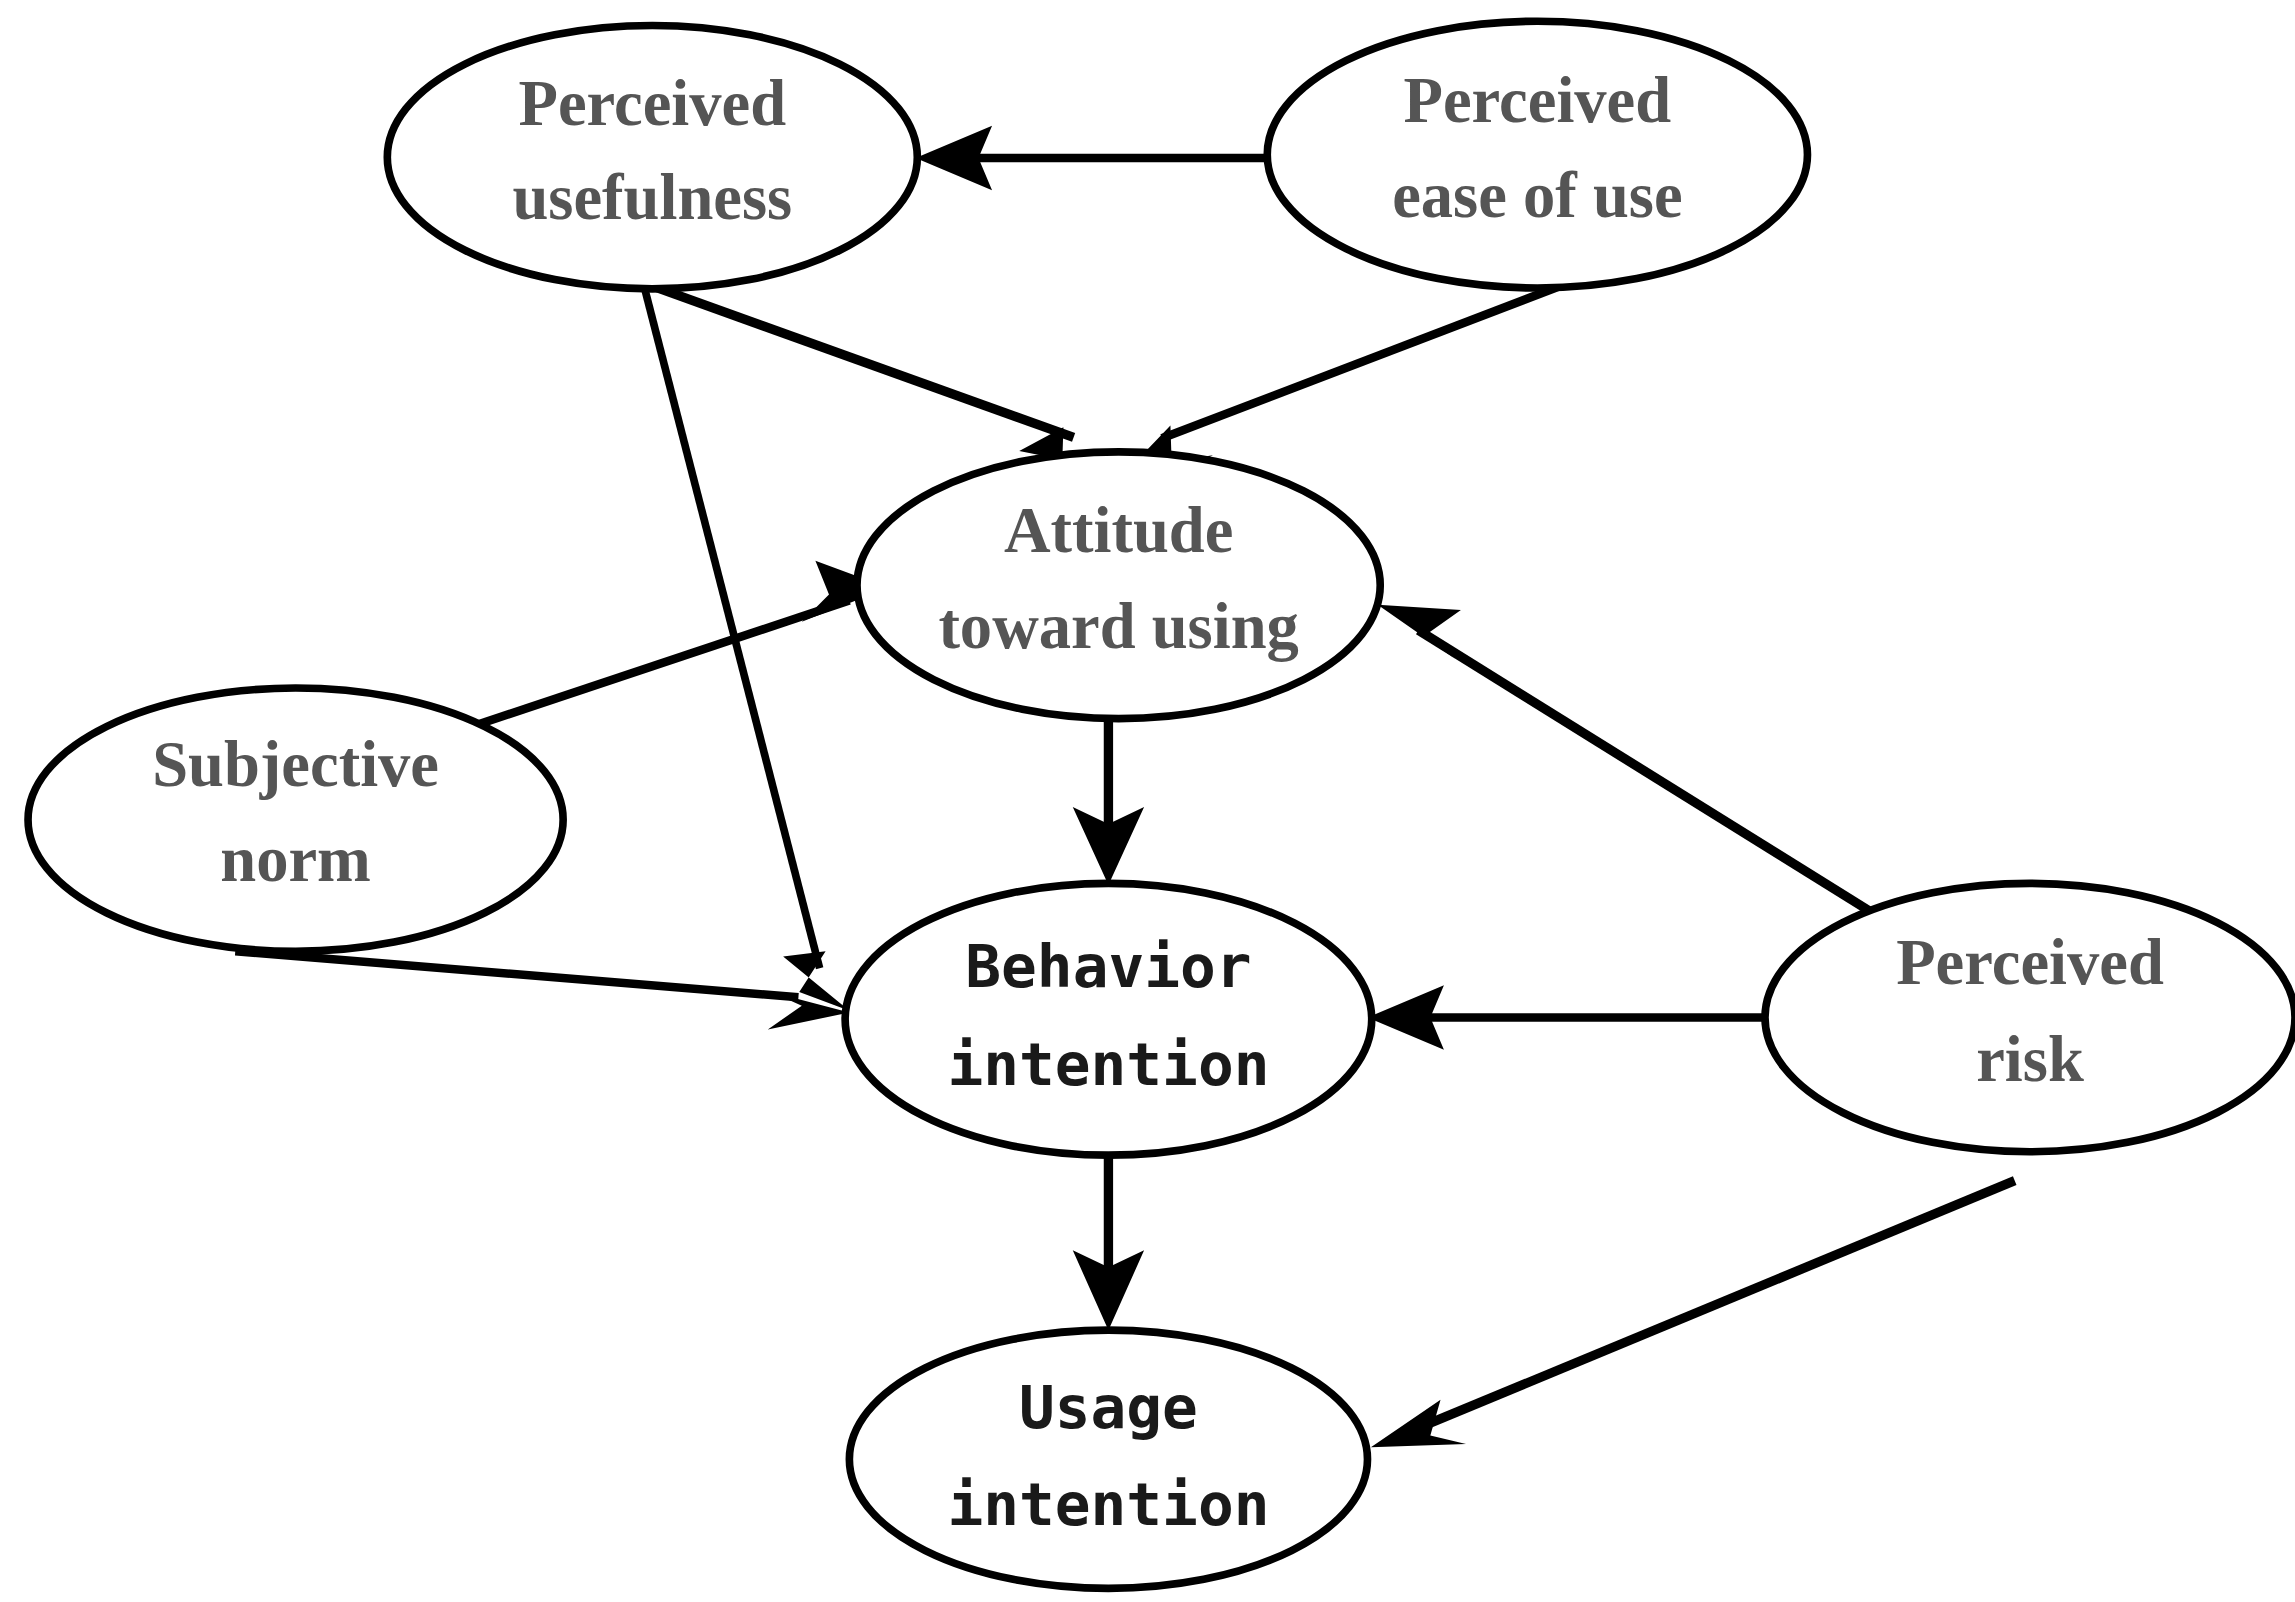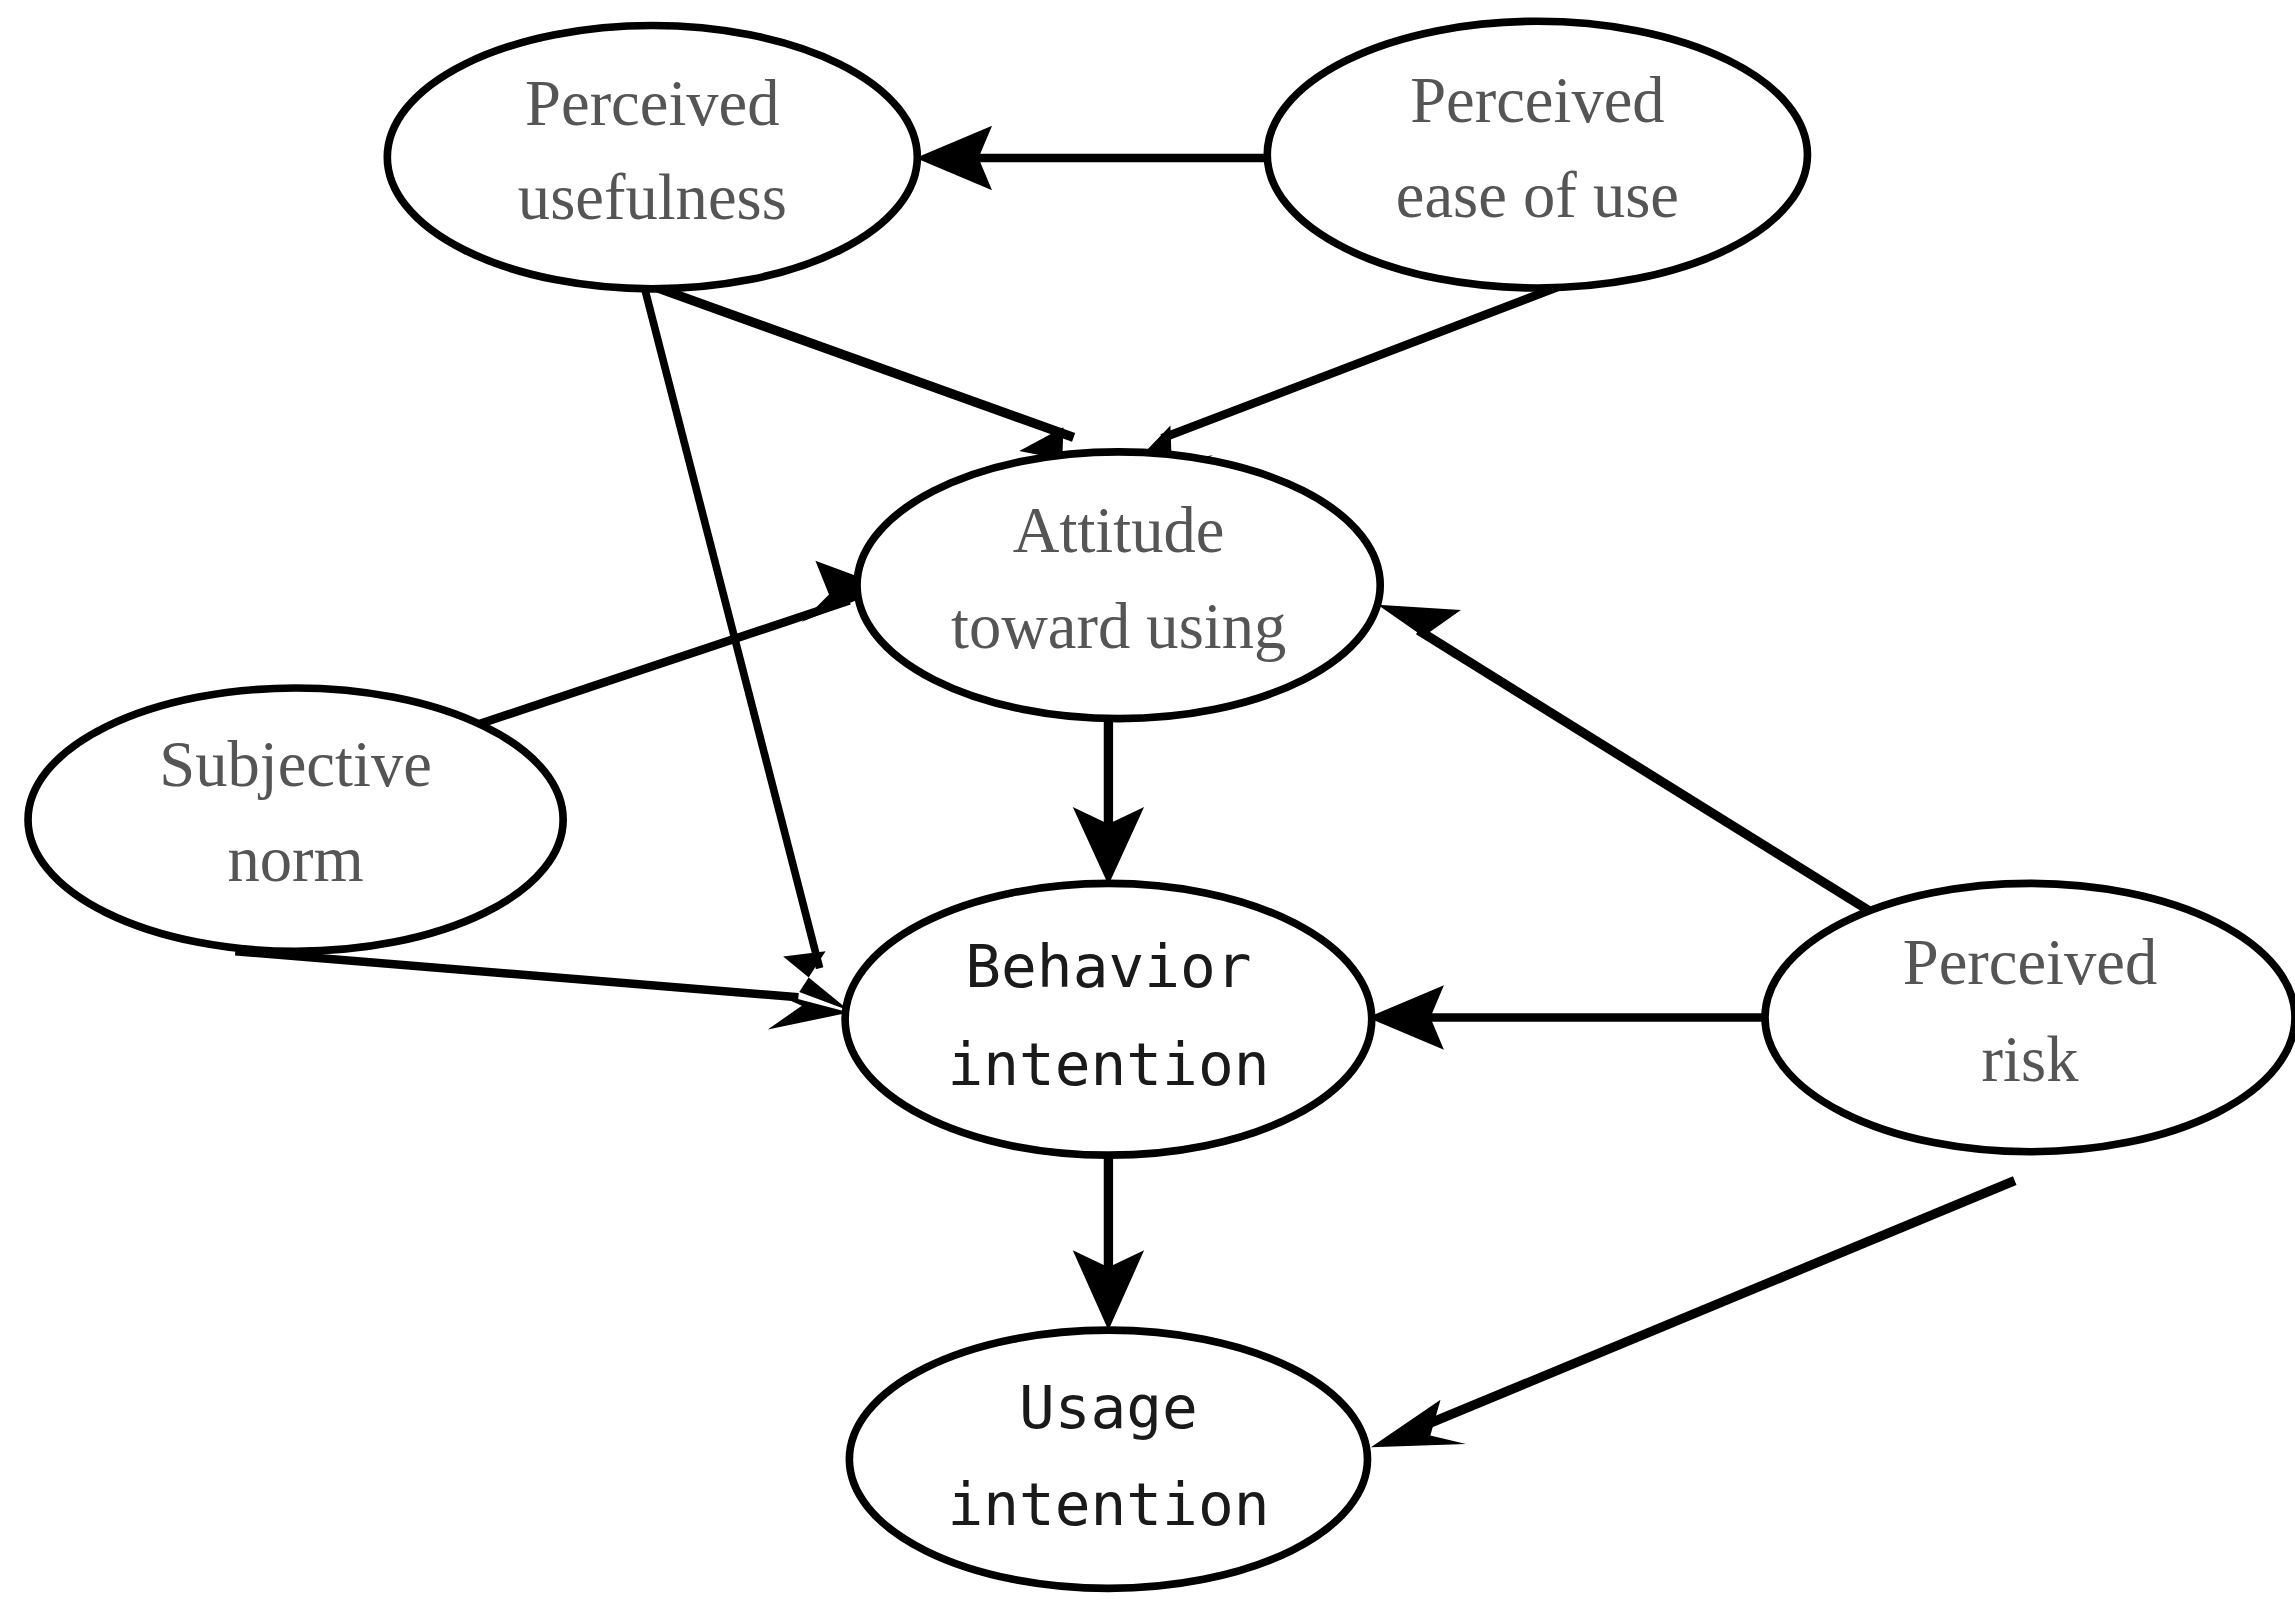--- a/index.html
+++ b/index.html
@@ -11,20 +11,21 @@
     width: 2295px;
     height: 1602px;
     overflow: hidden;
     font-family: "Liberation Serif", "DejaVu Serif", serif;
   }
   #diagram-root {
     position: relative;
     width: 2295px;
     height: 1602px;
     background: #ffffff;
+    font-weight: bold;
   }
   svg#tam-diagram {
     display: block;
     width: 2295px;
     height: 1602px;
   }
   .node-ellipse {
     fill: #ffffff;
     stroke: #000000;
     stroke-width: 9;

